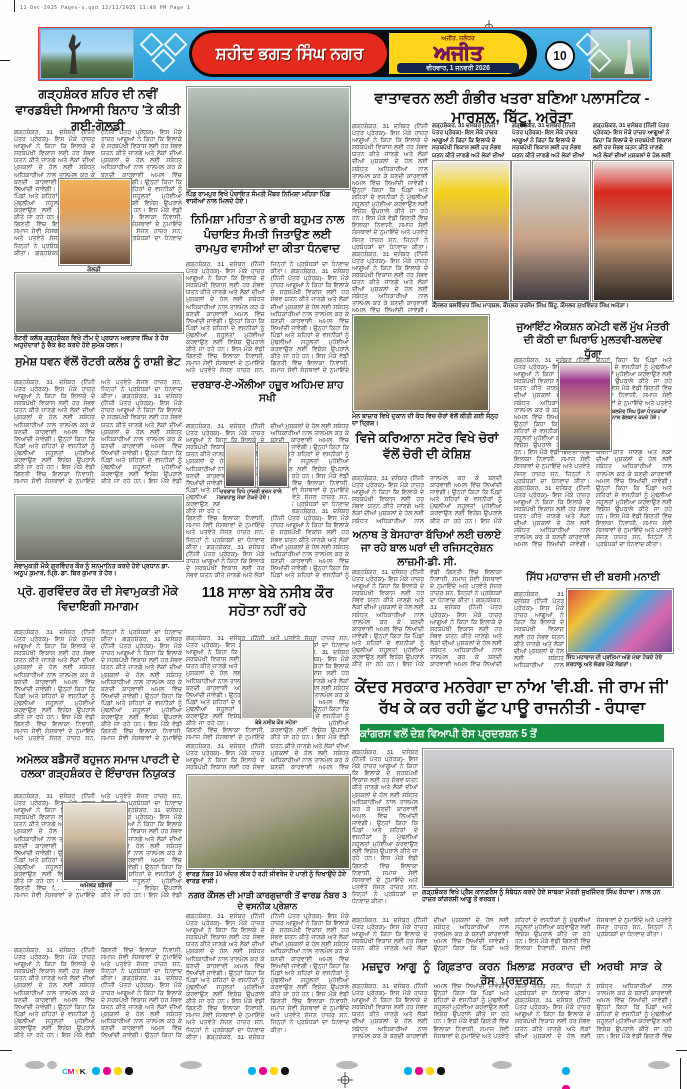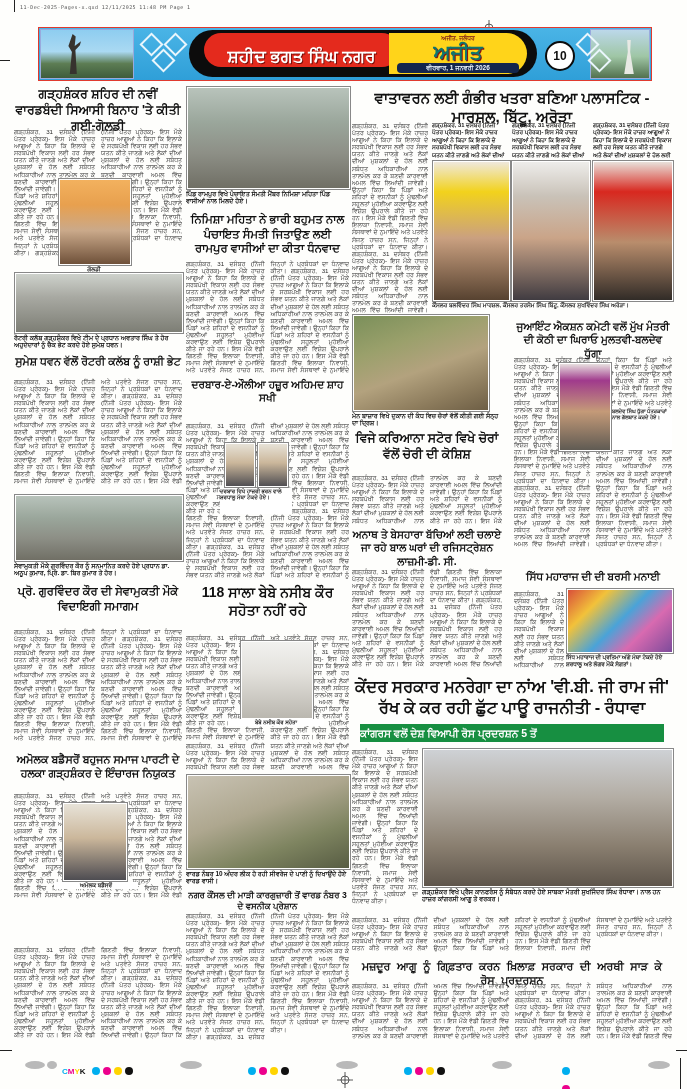--- a/index.html
+++ b/index.html
@@ -15,27 +15,27 @@
             border:1px solid #e03a2f;overflow:hidden;}
   .mh-photo{position:absolute;top:1px;height:48px;border:1px solid #9ad;}
   .mh-photo.left{left:1px;width:92px;background:linear-gradient(180deg,#8ecdf0 0%,#aad9f2 45%,#5d7d54 70%,#3e5c3b 100%);}
   .mh-photo.right{right:1px;width:58px;background:linear-gradient(180deg,#bcd8ea 0%,#9fc6a5 55%,#52714e 100%);}
   .statue{position:absolute;left:26px;top:4px;width:14px;height:40px;background:#37332e;
           clip-path:polygon(40% 0,62% 6%,55% 30%,100% 18%,92% 28%,60% 40%,70% 100%,20% 100%,35% 45%,10% 30%);}
   .statue2{position:absolute;right:14px;top:10px;width:12px;height:34px;background:#e8e9e4;
           clip-path:polygon(35% 0,65% 0,60% 35%,90% 100%,10% 100%,40% 35%);}
   .diamond{position:absolute;width:13px;height:13px;border:2px solid #eaf6fc;transform:rotate(45deg);}
   .mh-black{position:absolute;left:150px;top:2px;width:348px;height:47px;background:#0c0c0c;border-radius:26px;}
-  .mh-red{position:absolute;left:165px;top:5px;width:195px;height:34px;background:#e42a1d;border-radius:22px;
-          display:flex;align-items:flex-end;justify-content:center;}
+  .mh-red{position:absolute;left:153px;top:5px;width:195px;height:41px;background:#e42a1d;border-radius:22px;
+          display:flex;align-items:center;justify-content:center;}
   .mh-region{color:#fff;font-weight:bold;font-size:17px;text-shadow:1px 1px 0 #7a0d08;white-space:nowrap;}
   .mh-yellow{position:absolute;left:350px;top:5px;width:138px;height:41px;background:#ffd41a;border-radius:0 22px 22px 0;
              text-align:center;}
   .mh-edition{font-size:6px;font-weight:bold;color:#7a1515;margin-top:2px;}
-  .mh-brand{font-size:20px;line-height:20px;font-weight:bold;color:#0f766e;text-shadow:1px 1px 0 #8e0f0a;}
+  .mh-brand{font-size:20px;line-height:20px;font-weight:bold;color:#701a75;text-shadow:1px 1px 0 #8e0f0a;}
   .mh-date{position:absolute;left:8px;right:8px;bottom:1px;background:#14264d;color:#eef7ff;font-size:6.5px;
            font-weight:bold;border-radius:4px;padding:1px 0;}
   .mh-circle{position:absolute;left:506px;top:13px;width:26px;height:26px;background:#fff;border:2px solid #0c0c0c;
              border-radius:50%;display:flex;align-items:center;justify-content:center;font-weight:bold;font-size:12px;color:#111;}
   
   .hl{font-weight:bold;color:#101010;text-align:center;line-height:1.28;}
   .body-txt{font-size:6.2px;line-height:7.1px;color:#2b2b2b;text-align:justify;overflow:hidden;
             column-gap:6px;column-rule:none;word-break:break-word;}
   .cols2{column-count:2;} .cols4{column-count:4;}
   .cap{font-size:6.4px;line-height:7.4px;font-weight:bold;color:#111;overflow:hidden;}

